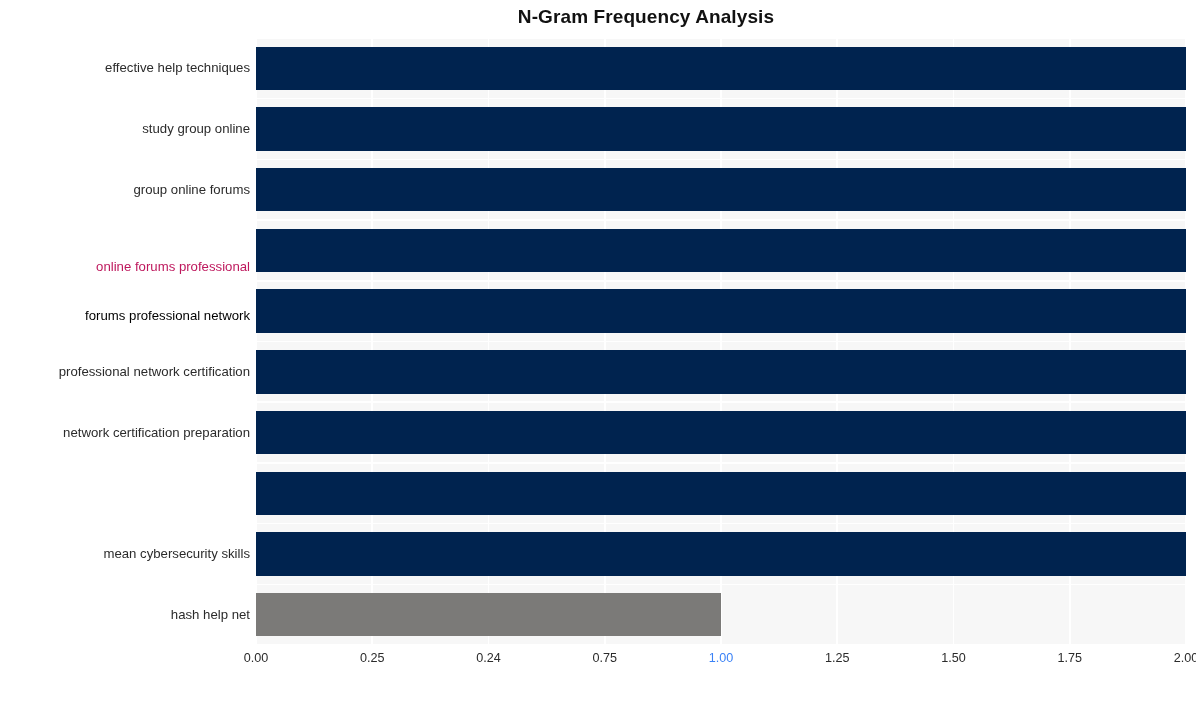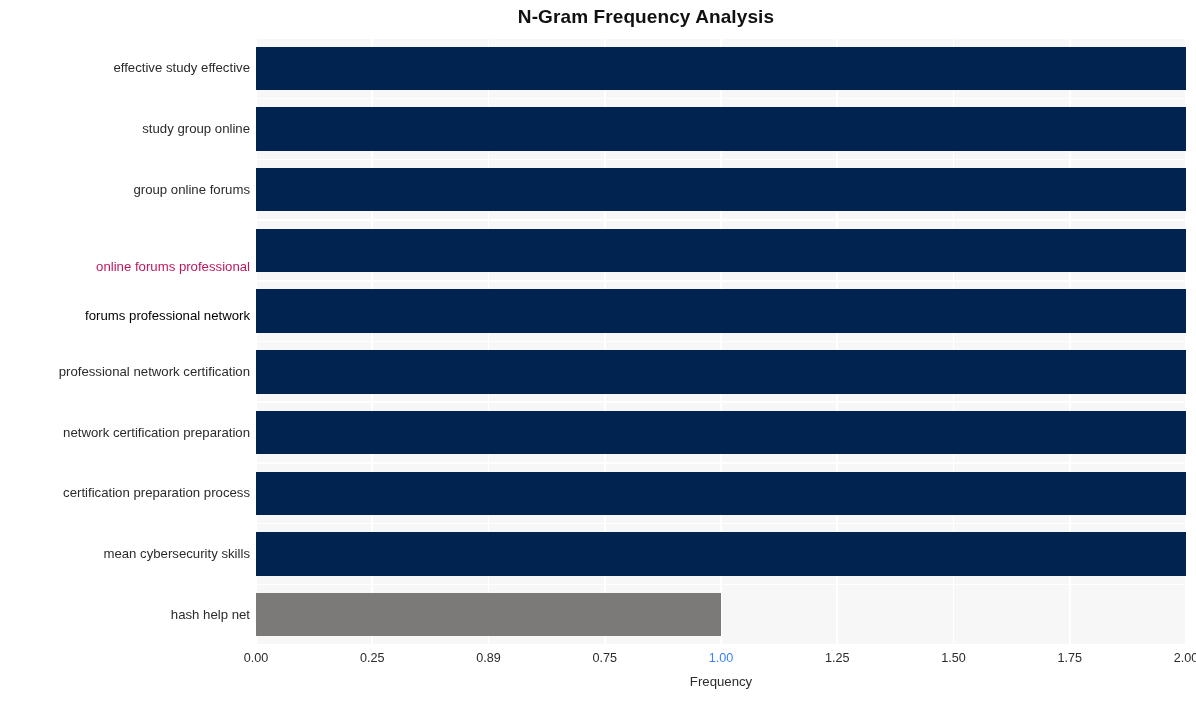--- a/index.html
+++ b/index.html
@@ -159,39 +159,37 @@
         <div class="bar" title="forums professional network: 2" style="top: 251.45px; height: 43.4005px; width: 930px; background: rgb(0, 35, 79);"></div>
         <div class="bar" title="professional network certification: 2" style="top: 312.15px; height: 43.4005px; width: 930px; background: rgb(0, 35, 79);"></div>
         <div class="bar" title="network certification preparation: 2" style="top: 372.85px; height: 43.4005px; width: 930px; background: rgb(0, 35, 79);"></div>
         <div class="bar" title="certification preparation process: 2" style="top: 433.55px; height: 43.4005px; width: 930px; background: rgb(0, 35, 79);"></div>
         <div class="bar" title="mean cybersecurity skills: 2" style="top: 494.25px; height: 43.4005px; width: 930px; background: rgb(0, 35, 79);"></div>
         <div class="bar" title="hash help net: 1" style="top: 554.95px; height: 43.4005px; width: 465px; background: rgb(123, 122, 120);"></div>
       </div>
   </div>
 
   <div id="ytick-labels">
-      <div class="ytick-label" style="top: 60.35px; color: rgb(43, 43, 43);">effective study effective</div>
+      <div class="ytick-label" style="top: 60.35px; color: rgb(43, 43, 43);">effective help techniques</div>
       <div class="ytick-label" style="top: 121.05px; color: rgb(43, 43, 43);">study group online</div>
       <div class="ytick-label" style="top: 181.75px; color: rgb(43, 43, 43);">group online forums</div>
       <div class="ytick-label" style="top: 259px; color: #be185d;">online forums professional</div>
       <div class="ytick-label" style="top: 308px; color: #000000;">forums professional network</div>
       <div class="ytick-label" style="top: 363.85px; color: rgb(43, 43, 43);">professional network certification</div>
       <div class="ytick-label" style="top: 424.55px; color: rgb(43, 43, 43);">network certification preparation</div>
-      <div class="ytick-label" style="top: 485.25px; color: rgb(43, 43, 43);">certification preparation process</div>
       <div class="ytick-label" style="top: 545.95px; color: rgb(43, 43, 43);">mean cybersecurity skills</div>
       <div class="ytick-label" style="top: 606.65px; color: rgb(43, 43, 43);">hash help net</div>
     </div>
 
   <div id="xtick-labels">
       <div class="xtick-label" style="left: 256px; color: rgb(43, 43, 43);">0.00</div>
       <div class="xtick-label" style="left: 372.25px; color: rgb(43, 43, 43);">0.25</div>
-      <div class="xtick-label" style="left: 488.5px; color: rgb(43, 43, 43);">0.89</div>
+      <div class="xtick-label" style="left: 488.5px; color: rgb(43, 43, 43);">0.24</div>
       <div class="xtick-label" style="left: 604.75px; color: rgb(43, 43, 43);">0.75</div>
       <div class="xtick-label" style="left: 721px; color: #3b82f6;">1.00</div>
       <div class="xtick-label" style="left: 837.25px; color: rgb(43, 43, 43);">1.25</div>
       <div class="xtick-label" style="left: 953.5px; color: rgb(43, 43, 43);">1.50</div>
       <div class="xtick-label" style="left: 1069.75px; color: rgb(43, 43, 43);">1.75</div>
       <div class="xtick-label" style="left: 1186px; color: rgb(43, 43, 43);">2.00</div>
     </div>
 
-  <div id="xaxis-label" style="color: rgb(43, 43, 43);">Frequency</div>
 
 </div>
 
 </body></html>

